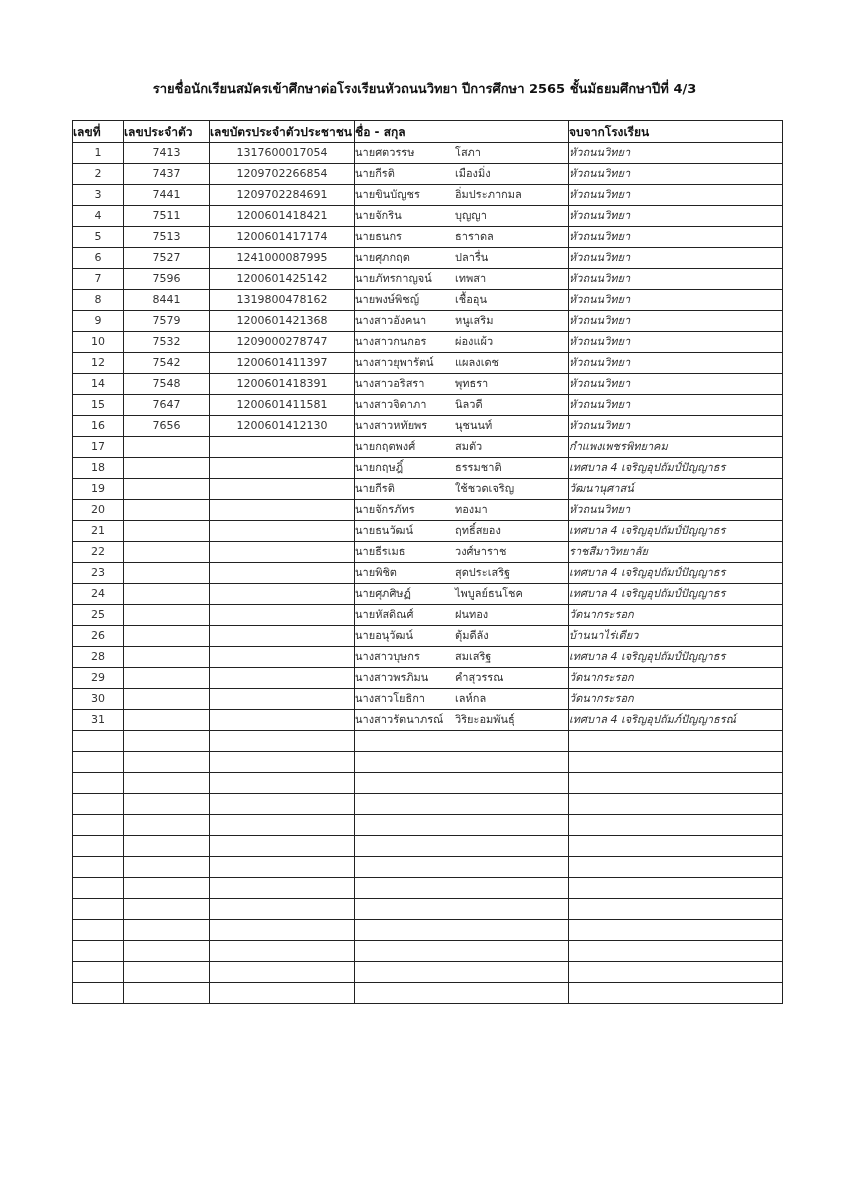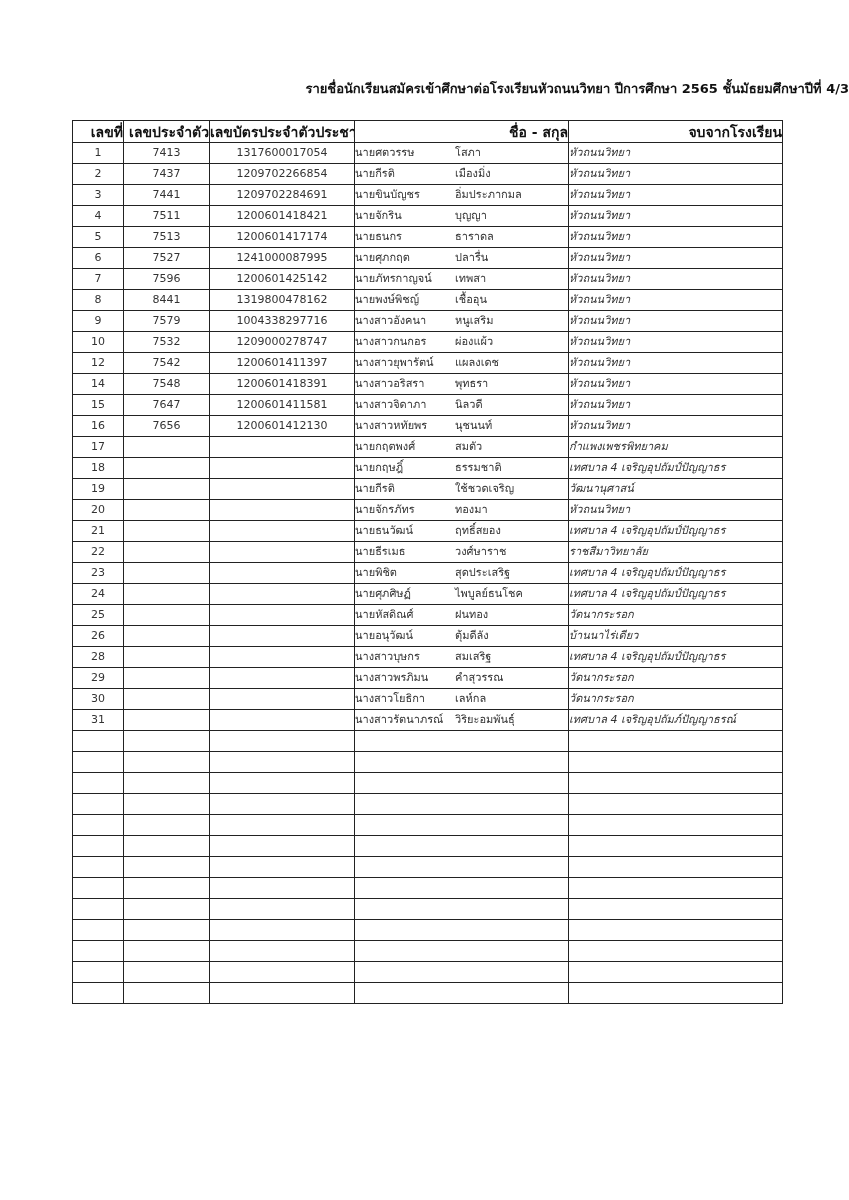--- a/index.html
+++ b/index.html
@@ -1,24 +1,24 @@
 <!DOCTYPE html>
 <html><head>
   <meta charset="utf-8">
   <style>
     html, body { margin: 0; padding: 0; background: #ffffff; }
     body { width: 849px; height: 1200px; position: relative; overflow: hidden;
            font-family: "DejaVu Sans", "Liberation Sans", sans-serif; color: #111; }
-    .title { position: absolute; top: 78px; left: 0; width: 849px; text-align: right;
+    .title { position: absolute; top: 78px; left: 0; width: 849px; text-align: center;
              font-size: 13px; font-weight: bold; color: #111; letter-spacing: 0; }
     table.roster { position: absolute; top: 120px; left: 72px; border-collapse: collapse;
                    table-layout: fixed; width: 710px; }
     table.roster th, table.roster td { border: 1.5px solid #222; height: 20px; padding: 0;
                    font-size: 11px; line-height: 20px; white-space: nowrap; overflow: hidden; }
-    table.roster th { font-weight: bold; font-size: 14px; text-align: right; height: 21px; }
+    table.roster th { font-weight: bold; font-size: 12px; text-align: left; height: 21px; }
     td.c { text-align: center; color: #333; }
     td.name { padding-left: 3px; color: #333; }
     td.name .first { display: inline-block; width: 100px; }
     td.name .last { display: inline-block; }
     td.school { color: #333; font-style: italic; }
     col.c1 { width: 51px; } col.c2 { width: 86px; } col.c3 { width: 145px; }
     col.c4 { width: 214px; } col.c5 { width: 214px; }
   </style>
 </head>
 <body>
@@ -95,21 +95,21 @@
       <tr>
         <td class="c">8</td>
         <td class="c">8441</td>
         <td class="c">1319800478162</td>
         <td class="name"><span class="first">นายพงษ์พิชญ์</span><span class="last">เชื้ออุน</span></td>
         <td class="school">หัวถนนวิทยา</td>
       </tr>
       <tr>
         <td class="c">9</td>
         <td class="c">7579</td>
-        <td class="c">1004338297716</td>
+        <td class="c">1200601421368</td>
         <td class="name"><span class="first">นางสาวอังคนา</span><span class="last">หนูเสริม</span></td>
         <td class="school">หัวถนนวิทยา</td>
       </tr>
       <tr>
         <td class="c">10</td>
         <td class="c">7532</td>
         <td class="c">1209000278747</td>
         <td class="name"><span class="first">นางสาวกนกอร</span><span class="last">ผ่องแผ้ว</span></td>
         <td class="school">หัวถนนวิทยา</td>
       </tr>

